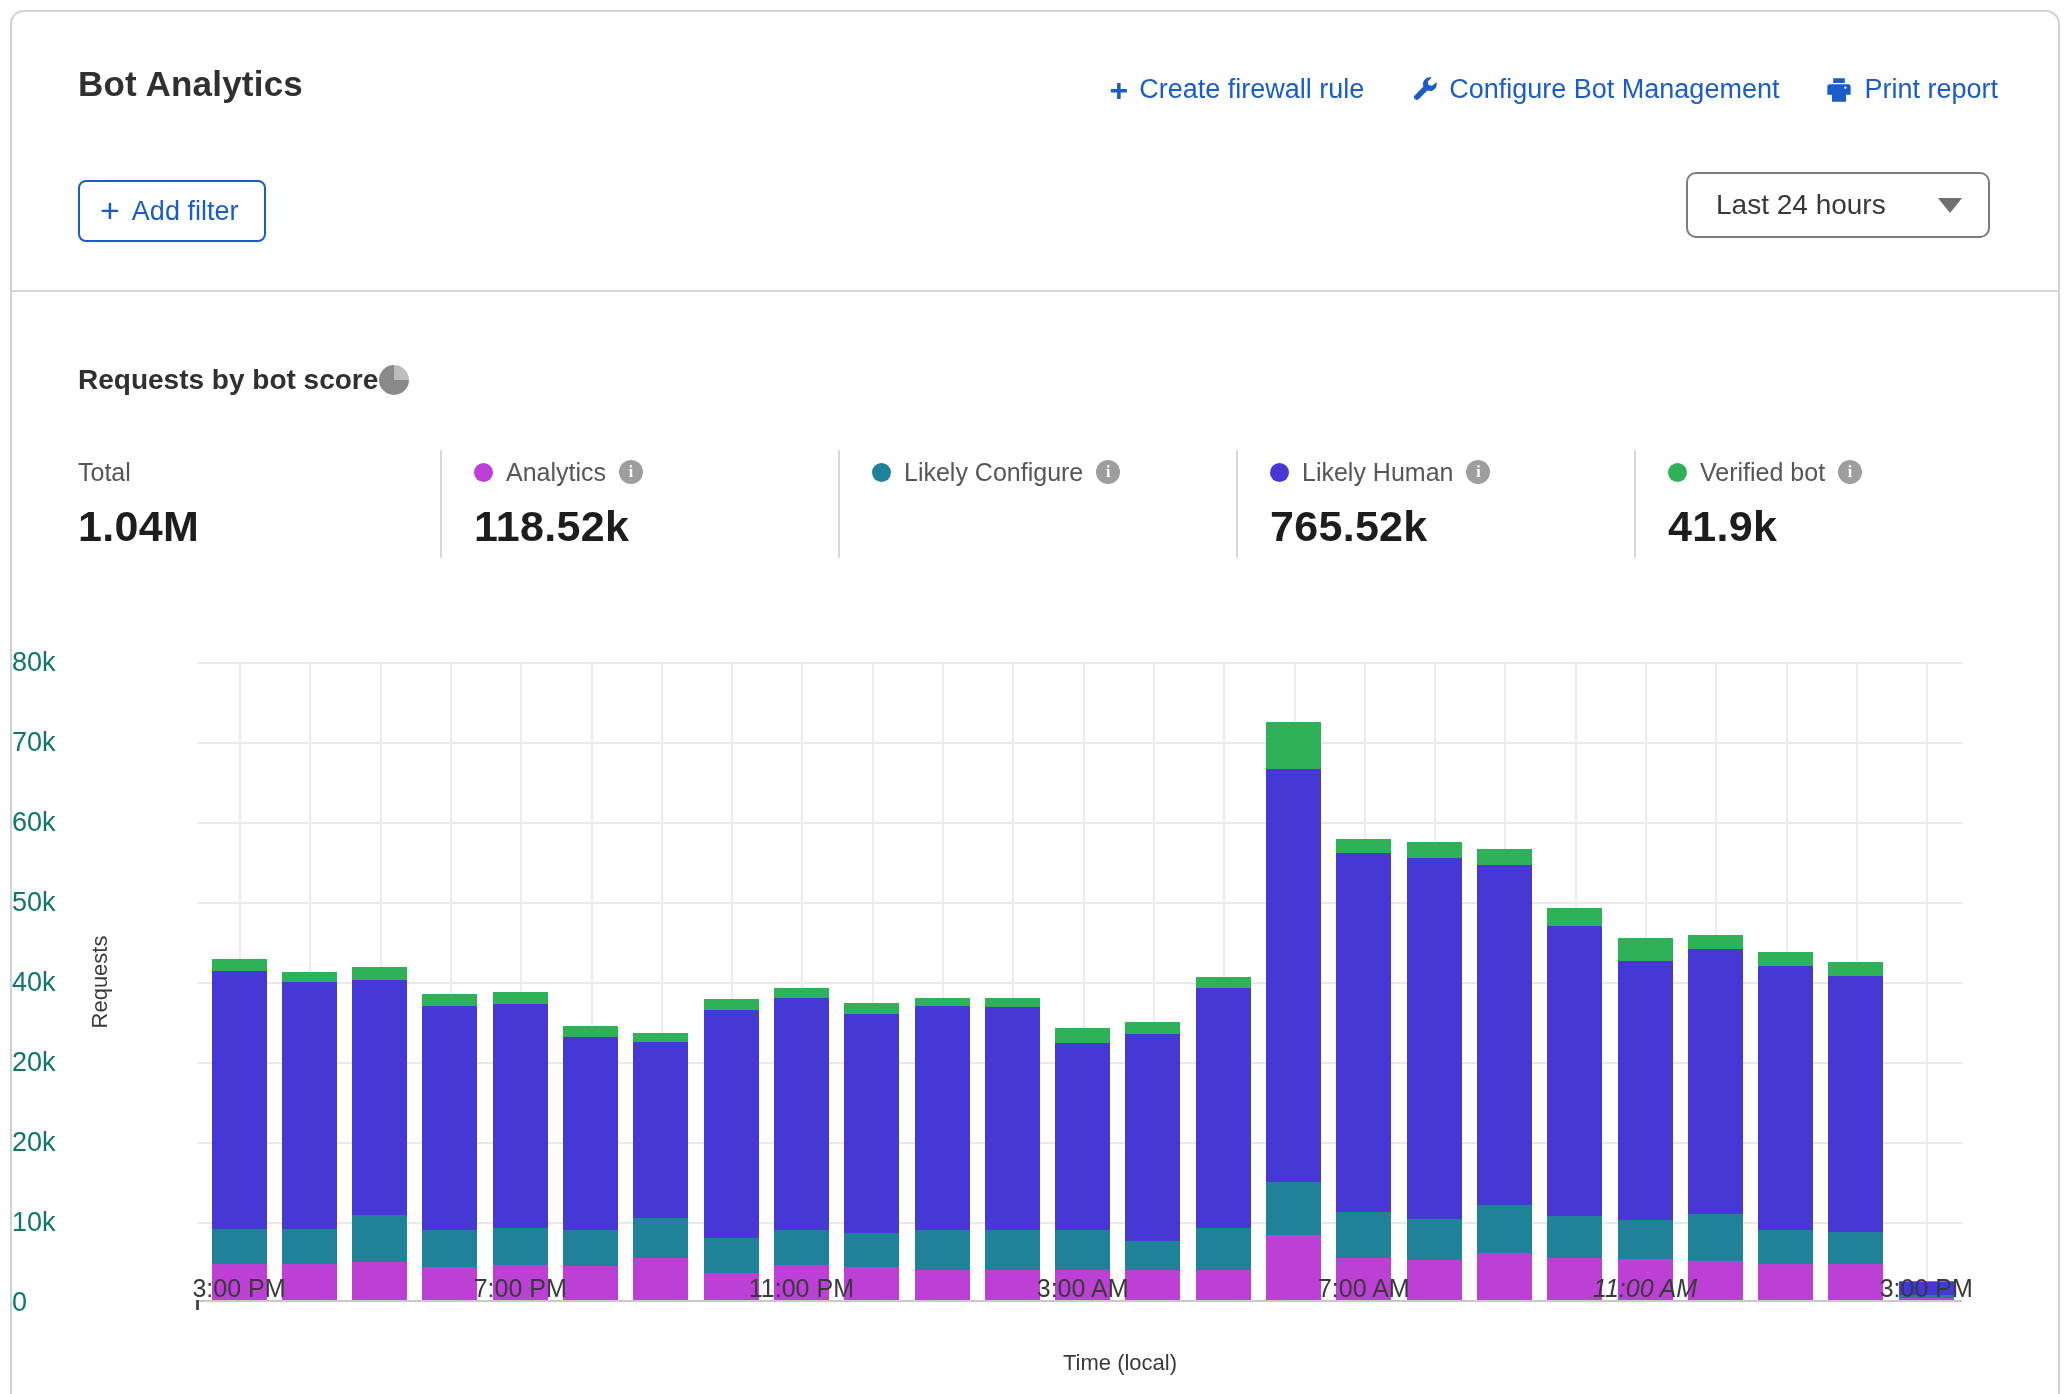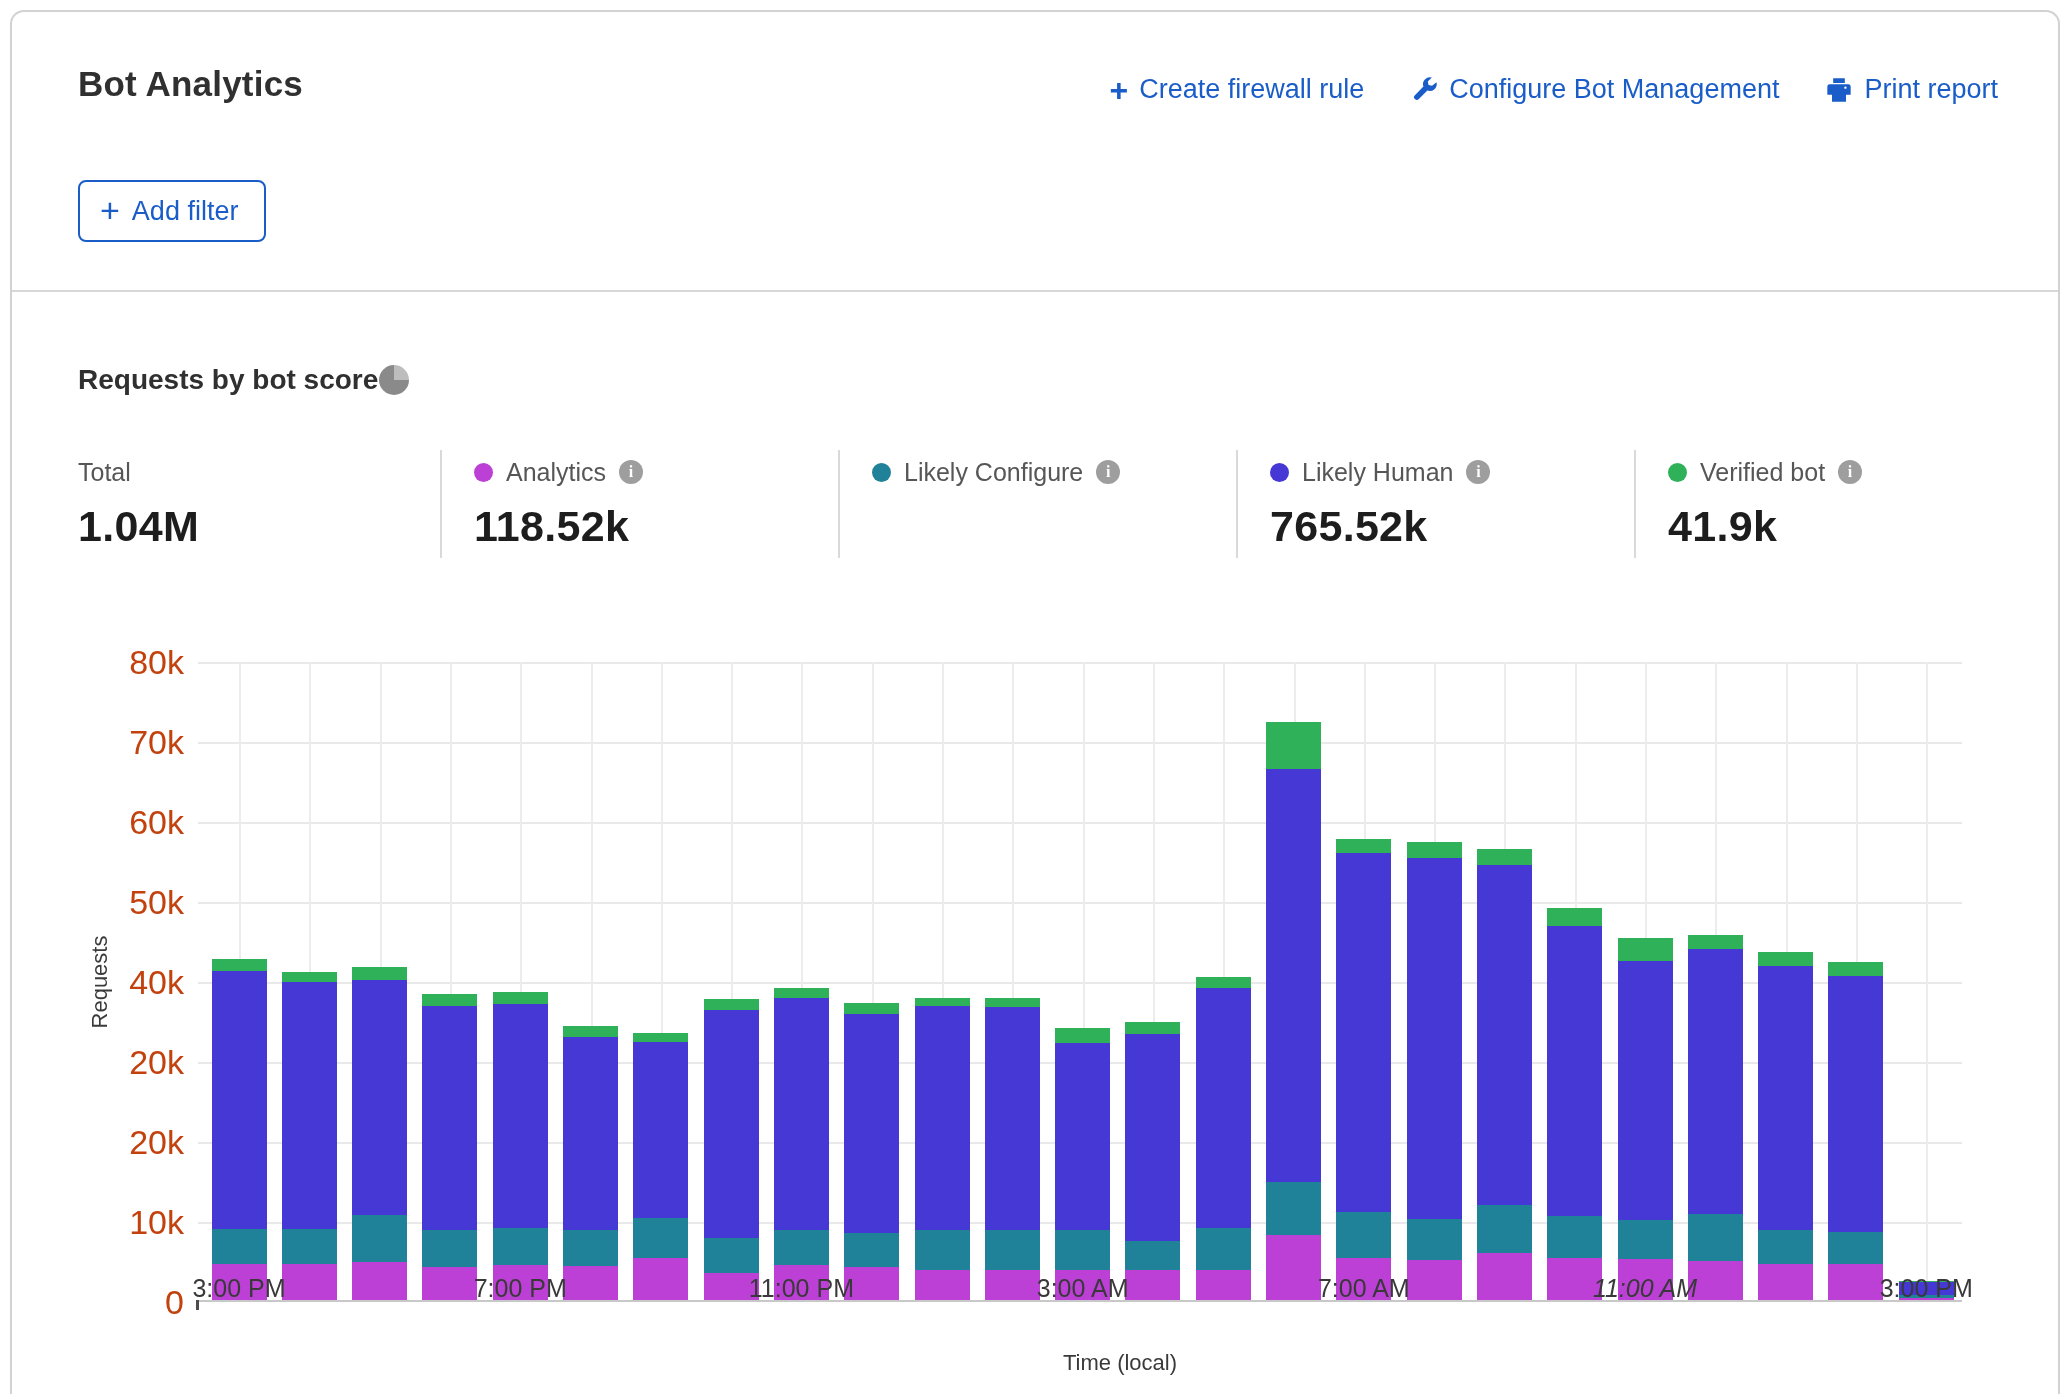--- a/index.html
+++ b/index.html
@@ -31,21 +31,21 @@
   .stat-label-row { display:flex; align-items:center; gap:13px; height:32px; }
   .stat-dot { width:19px; height:19px; border-radius:50%; background:#999; }
   .stat-label { font-size:25px; color:#565656; }
   .info-icon { width:24px; height:24px; border-radius:50%; background:#9e9e9e; color:#fff; font-size:16px;
                font-weight:700; display:flex; align-items:center; justify-content:center; font-family:"Liberation Serif",serif; }
   .stat-value { margin-top:14px; font-size:43px; font-weight:700; color:#1d1d1d; letter-spacing:.3px; }
   .stat-divider { position:absolute; top:0; width:2px; height:108px; background:#d9d9d9; }
   
   #chart { position:absolute; left:0; top:608px; width:100%; height:776px; }
   #ylabels { position:absolute; left:0; top:42px; width:172px; height:640px; }
-  .ytick { position:absolute; right:0; width:100%; text-align:right; font-size:34px; color:#c2410c; line-height:28px; }
+  .ytick { position:absolute; right:0; width:100%; text-align:left; font-size:27px; color:#0f766e; line-height:28px; }
   .ylabel { position:absolute; left:88px; top:362px; transform:translate(-50%,-50%) rotate(-90deg); font-size:22px; color:#3a3a3a; }
   #plot { position:absolute; left:186px; top:42px; width:1764px; height:640px; border-bottom:2px solid #c8c8c8; }
   .hgrid { position:absolute; left:0; width:100%; height:2px; background:#e9e9e9; }
   .vgrid { position:absolute; top:0; width:2px; height:100%; background:#ececec; }
   .bar-seg { position:absolute; }
   .origin-tick { position:absolute; left:-2px; bottom:-10px; width:3px; height:10px; background:#4c4c4c; }
   .xtick { position:absolute; top:654px; transform:translateX(-50%); font-size:25px; color:#393939; white-space:nowrap; }
   .xlabel { position:absolute; top:730px; transform:translateX(-50%); font-size:22px; color:#3a3a3a;margin-left:40px; }
 </style>
 </head>
@@ -73,20 +73,24 @@
           </svg>
         <span>Print report</span>
       </a>
     </div>
 
     <button class="add-filter">
       <span class="plus-glyph">+</span>
       <span>Add filter</span>
     </button>
 
+    <div class="dropdown">
+      <span>Last 24 hours</span>
+      <span class="caret"></span>
+    </div>
   </div>
 
   <div class="section-head">
     <div class="section-title">Requests by bot score</div>
     <span class="pie"></span>
   </div>
 
   <div class="stats">
     <div class="stat" style="left:66px;text-align:center;">
       <div class="stat-label-row">

